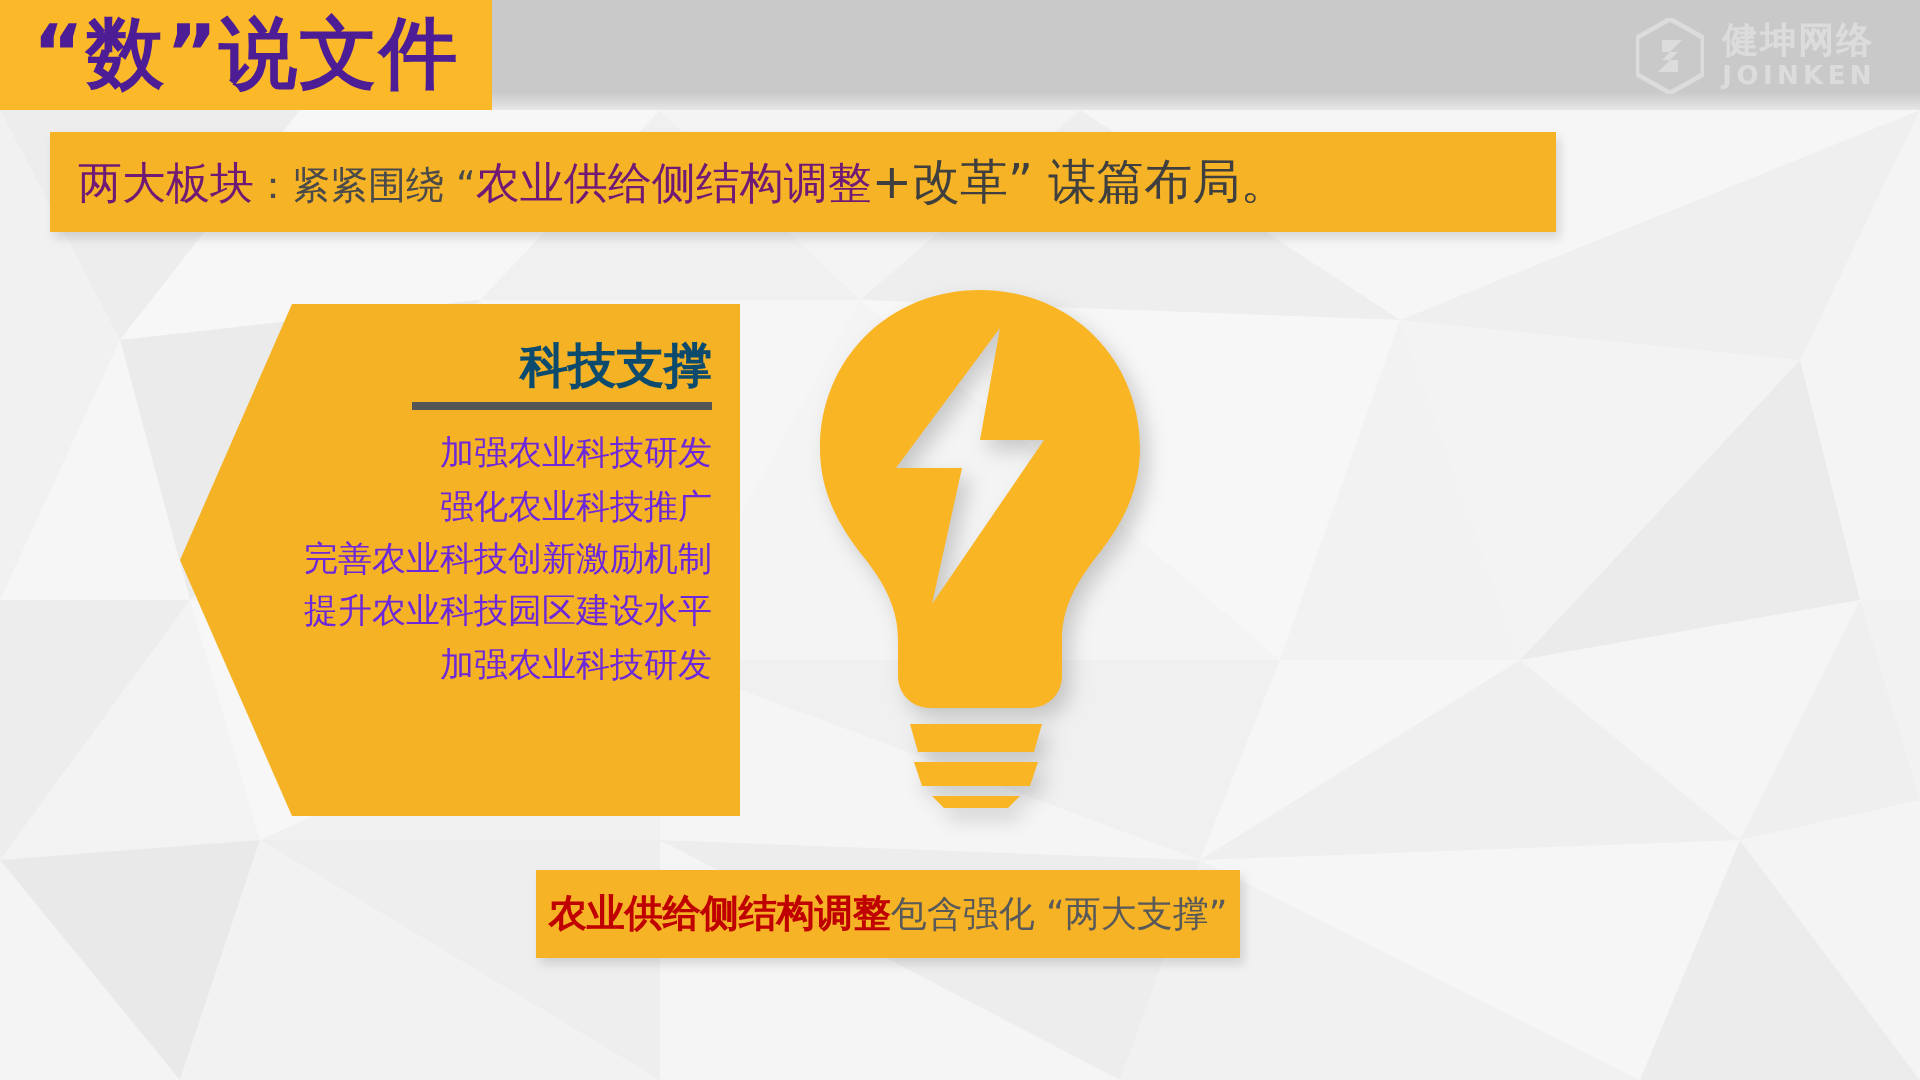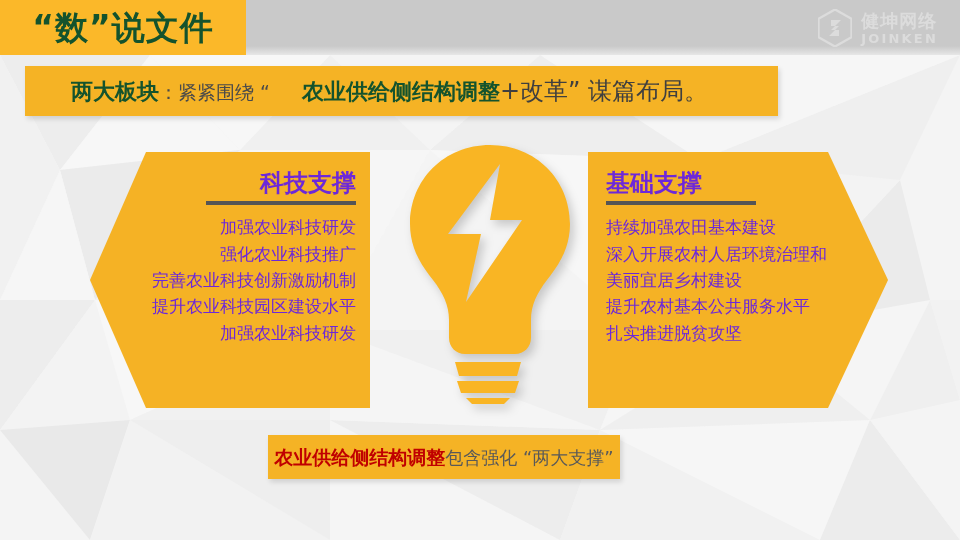--- a/index.html
+++ b/index.html
@@ -51,23 +51,23 @@
     left: 0;
     top: 0;
     width: 246px;
     height: 55px;
     background: #fbb829;
     display: flex;
     align-items: center;
     justify-content: center;
   }
   .title-text {
-    font-size: 33px;
-    font-weight: bold;
-    color: #14532d;
+    font-size: 39px;
+    font-weight: bold;
+    color: #4c1d95;
     letter-spacing: 1px;
     line-height: 1;
     white-space: nowrap;
   }
 
   
   .logo {
     position: absolute;
     right: 22px;
     top: 8px;
@@ -112,24 +112,23 @@
     display: flex;
     align-items: center;
     box-shadow: 2px 3px 5px rgba(0,0,0,0.13);
   }
   .banner-top-inner {
     padding-left: 14px;
     white-space: nowrap;
     line-height: 1;
   }
   .b-red {
-    color: #14532d;
-    font-weight: bold;
+    color: #701a75;
+    font-weight: normal;
     font-size: 22px;
-    margin-left: 32px;
   }
   .b-gray {
     color: #4a4a4a;
     font-size: 19px;
   }
   .b-gray-lg {
     color: #3f3f3f;
     font-size: 24px;
   }
 
@@ -169,21 +168,21 @@
   }
   .hex-right .hex-body {
     left: 18px;
     right: 48px;
     align-items: flex-start;
     text-align: left;
   }
   .hex-title {
     font-size: 24px;
     font-weight: bold;
-    color: #6d28d9;
+    color: #0c4a6e;
     line-height: 1.1;
     white-space: nowrap;
   }
   .hex-rule {
     height: 4px;
     background: #555555;
     margin-top: 5px;
     margin-bottom: 9px;
   }
   .hex-left .hex-rule { width: 150px; }
@@ -321,32 +320,20 @@
       <ul class="hex-list">
         <li>加强农业科技研发</li>
         <li>强化农业科技推广</li>
         <li>完善农业科技创新激励机制</li>
         <li>提升农业科技园区建设水平</li>
         <li>加强农业科技研发</li>
       </ul>
     </div>
   </div>
 
-  <div class="hex hex-right">
-    <div class="hex-body">
-      <div class="hex-title">基础支撑</div>
-      <div class="hex-rule"></div>
-      <ul class="hex-list">
-        <li>持续加强农田基本建设</li>
-        <li>深入开展农村人居环境治理和美丽宜居乡村建设</li>
-        <li>提升农村基本公共服务水平</li>
-        <li>扎实推进脱贫攻坚</li>
-      </ul>
-    </div>
-  </div>
 
   <svg class="bulb" viewBox="0 0 172 262">
     <path d="M86 3 C40 3 6 38 6 82 C6 106 17 123 29 138 C39 151 45 163 45 178
              L45 196 C45 205 52 212 61 212 L111 212 C120 212 127 205 127 196
              L127 178 C127 163 133 151 143 138 C155 123 166 106 166 82
              C166 38 132 3 86 3 Z
              M96 22 L44 92 L77 92 L62 160 L118 78 L86 78 Z" fill="#f9b524" fill-rule="evenodd"></path>
     <path d="M51 220 L117 220 L113 234 L55 234 Z" fill="#f9b524"></path>
     <path d="M53 239 L115 239 L111 251 L57 251 Z" fill="#f9b524"></path>
     <path d="M62 256 L106 256 L100 262 L68 262 Z" fill="#f9b524"></path>

